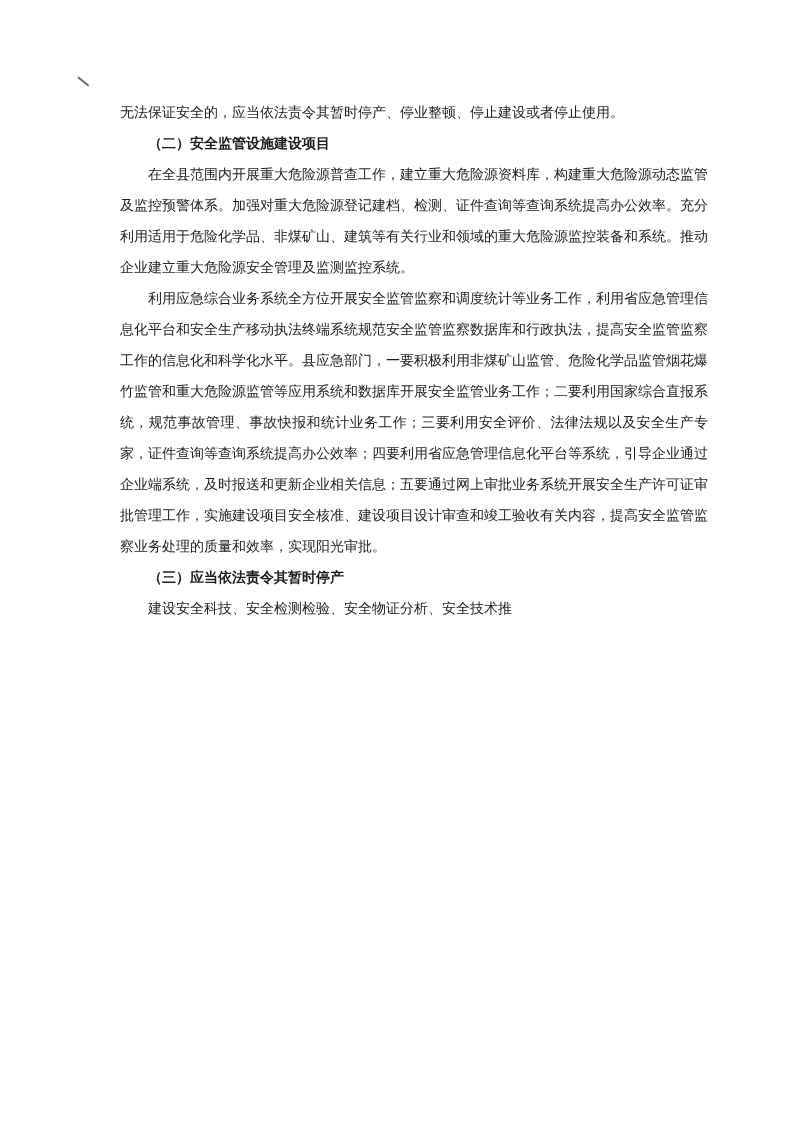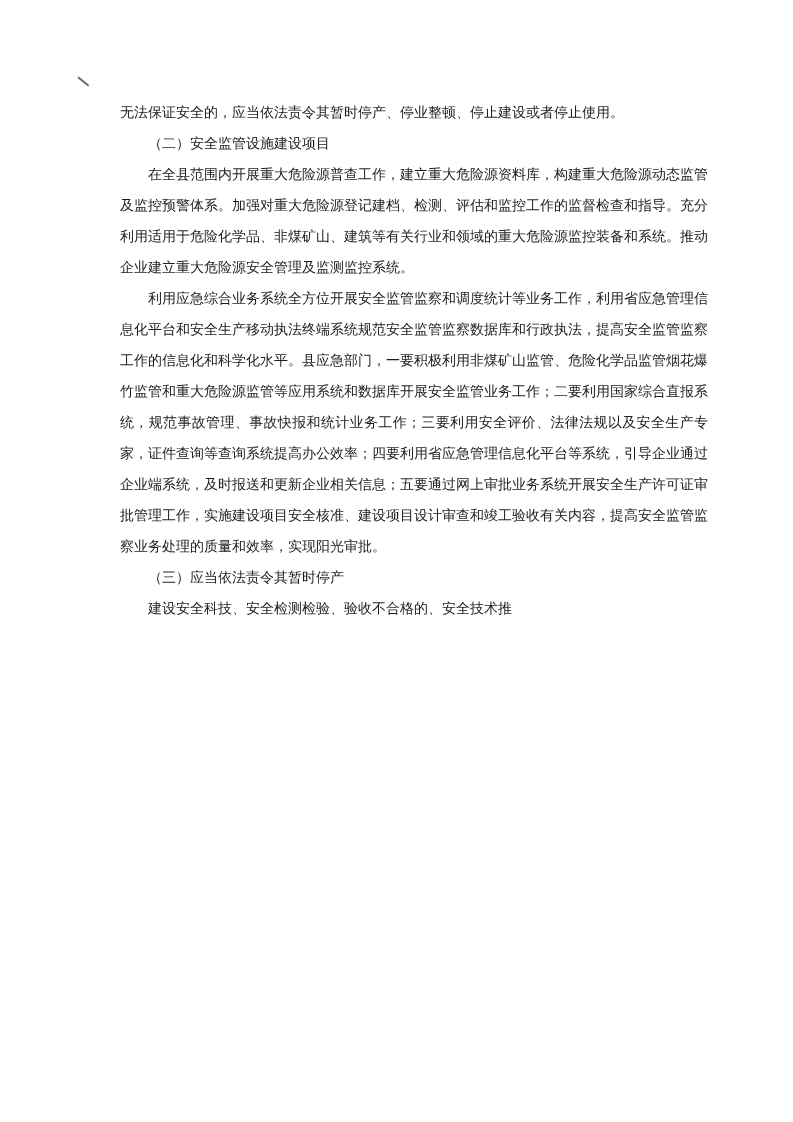--- a/index.html
+++ b/index.html
@@ -31,21 +31,21 @@
     padding: 0;
   }
   .para {
     text-indent: 2em;
   }
   .para.no-indent {
     text-indent: 0;
   }
   .heading {
     text-indent: 2em;
-    font-weight: normal;
+    font-weight: bold;
   }
   .speck {
     position: absolute;
     left: 78px;
     top: 74px;
     width: 14px;
     height: 14px;
     pointer-events: none;
   }
   .speck::before {
@@ -62,18 +62,18 @@
   }
 </style>
 </head>
 <body>
 
 <div class="page" style="background: rgb(255, 255, 255);">
   <div class="speck"></div>
   <div class="content" style="color: rgb(28, 28, 28);">
       <p class="para no-indent">无法保证安全的，应当依法责令其暂时停产、停业整顿、停止建设或者停止使用。</p>
       <p class="heading">（二）安全监管设施建设项目</p>
-      <p class="para">在全县范围内开展重大危险源普查工作，建立重大危险源资料库，构建重大危险源动态监管及监控预警体系。加强对重大危险源登记建档、检测、评估和监控工作的监督检查和指导。充分利用适用于危险化学品、非煤矿山、建筑等有关行业和领域的重大危险源监控装备和系统。推动企业建立重大危险源安全管理及监测监控系统。</p>
+      <p class="para">在全县范围内开展重大危险源普查工作，建立重大危险源资料库，构建重大危险源动态监管及监控预警体系。加强对重大危险源登记建档、检测、证件查询等查询系统提高办公效率。充分利用适用于危险化学品、非煤矿山、建筑等有关行业和领域的重大危险源监控装备和系统。推动企业建立重大危险源安全管理及监测监控系统。</p>
       <p class="para">利用应急综合业务系统全方位开展安全监管监察和调度统计等业务工作，利用省应急管理信息化平台和安全生产移动执法终端系统规范安全监管监察数据库和行政执法，提高安全监管监察工作的信息化和科学化水平。县应急部门，一要积极利用非煤矿山监管、危险化学品监管烟花爆竹监管和重大危险源监管等应用系统和数据库开展安全监管业务工作；二要利用国家综合直报系统，规范事故管理、事故快报和统计业务工作；三要利用安全评价、法律法规以及安全生产专家，证件查询等查询系统提高办公效率；四要利用省应急管理信息化平台等系统，引导企业通过企业端系统，及时报送和更新企业相关信息；五要通过网上审批业务系统开展安全生产许可证审批管理工作，实施建设项目安全核准、建设项目设计审查和竣工验收有关内容，提高安全监管监察业务处理的质量和效率，实现阳光审批。</p>
       <p class="heading">（三）应当依法责令其暂时停产</p>
-      <p class="para">建设安全科技、安全检测检验、验收不合格的、安全技术推</p>
+      <p class="para">建设安全科技、安全检测检验、安全物证分析、安全技术推</p>
     </div>
 </div>
 
 </body></html>

